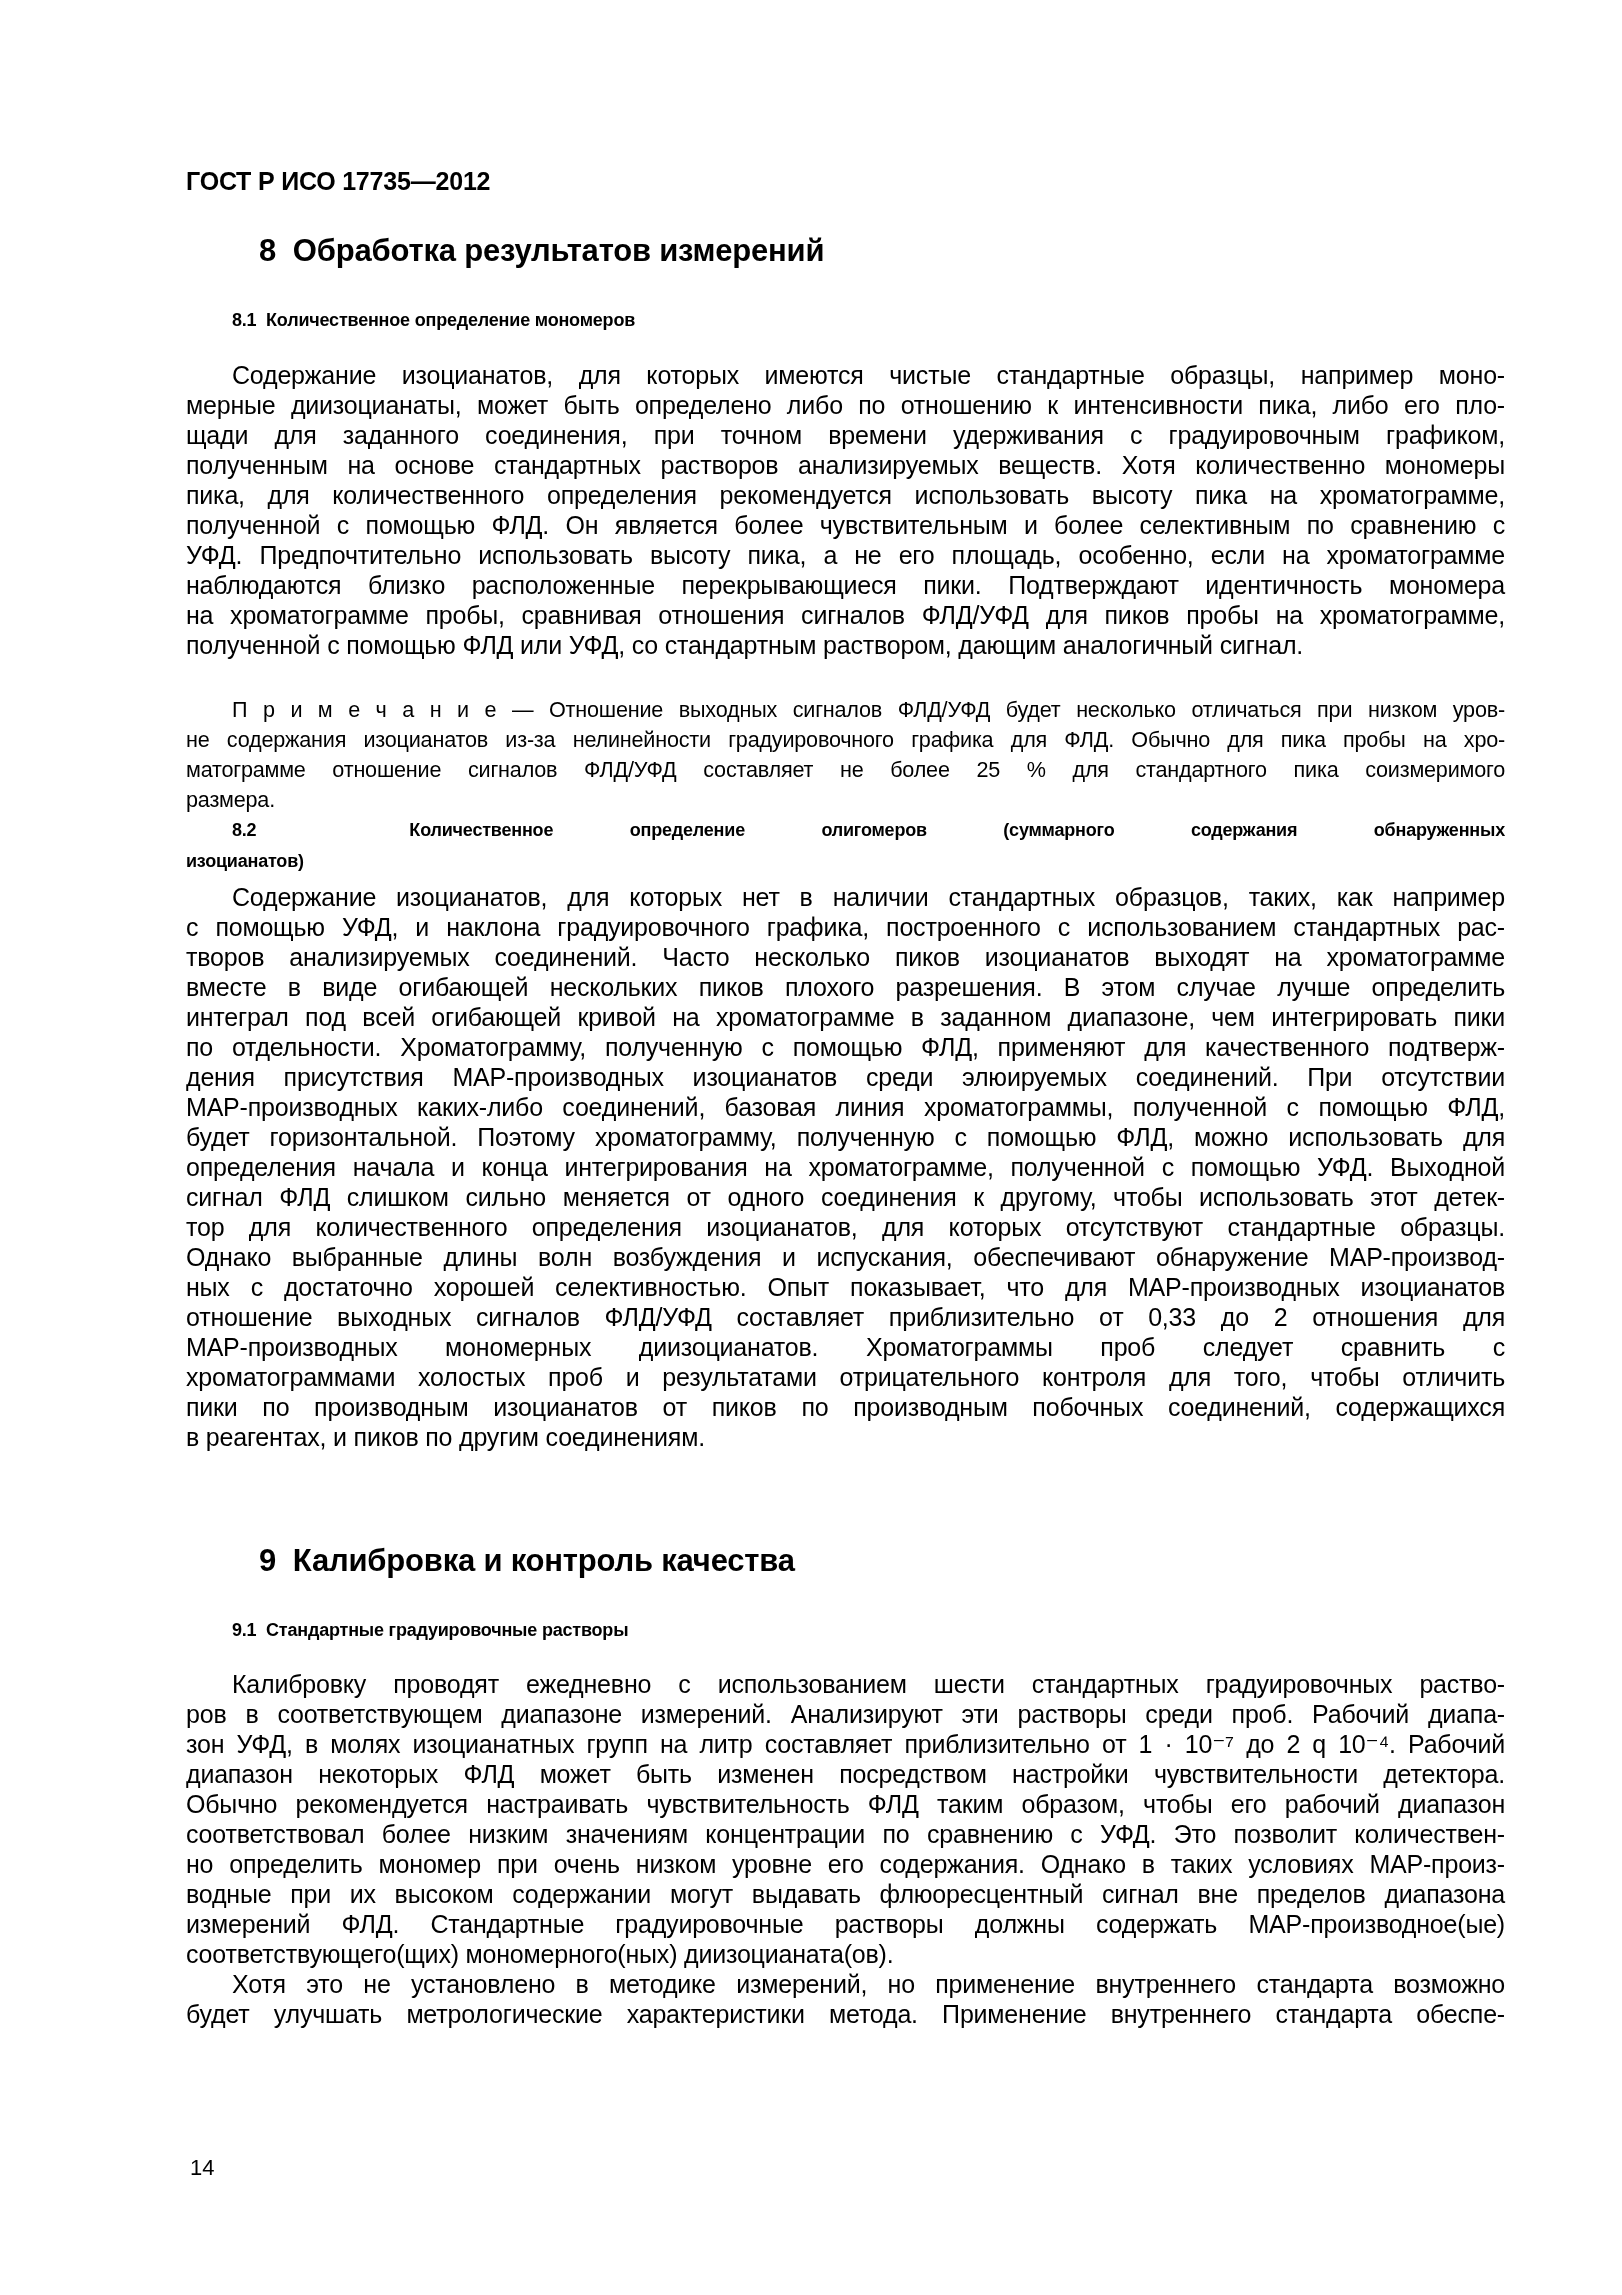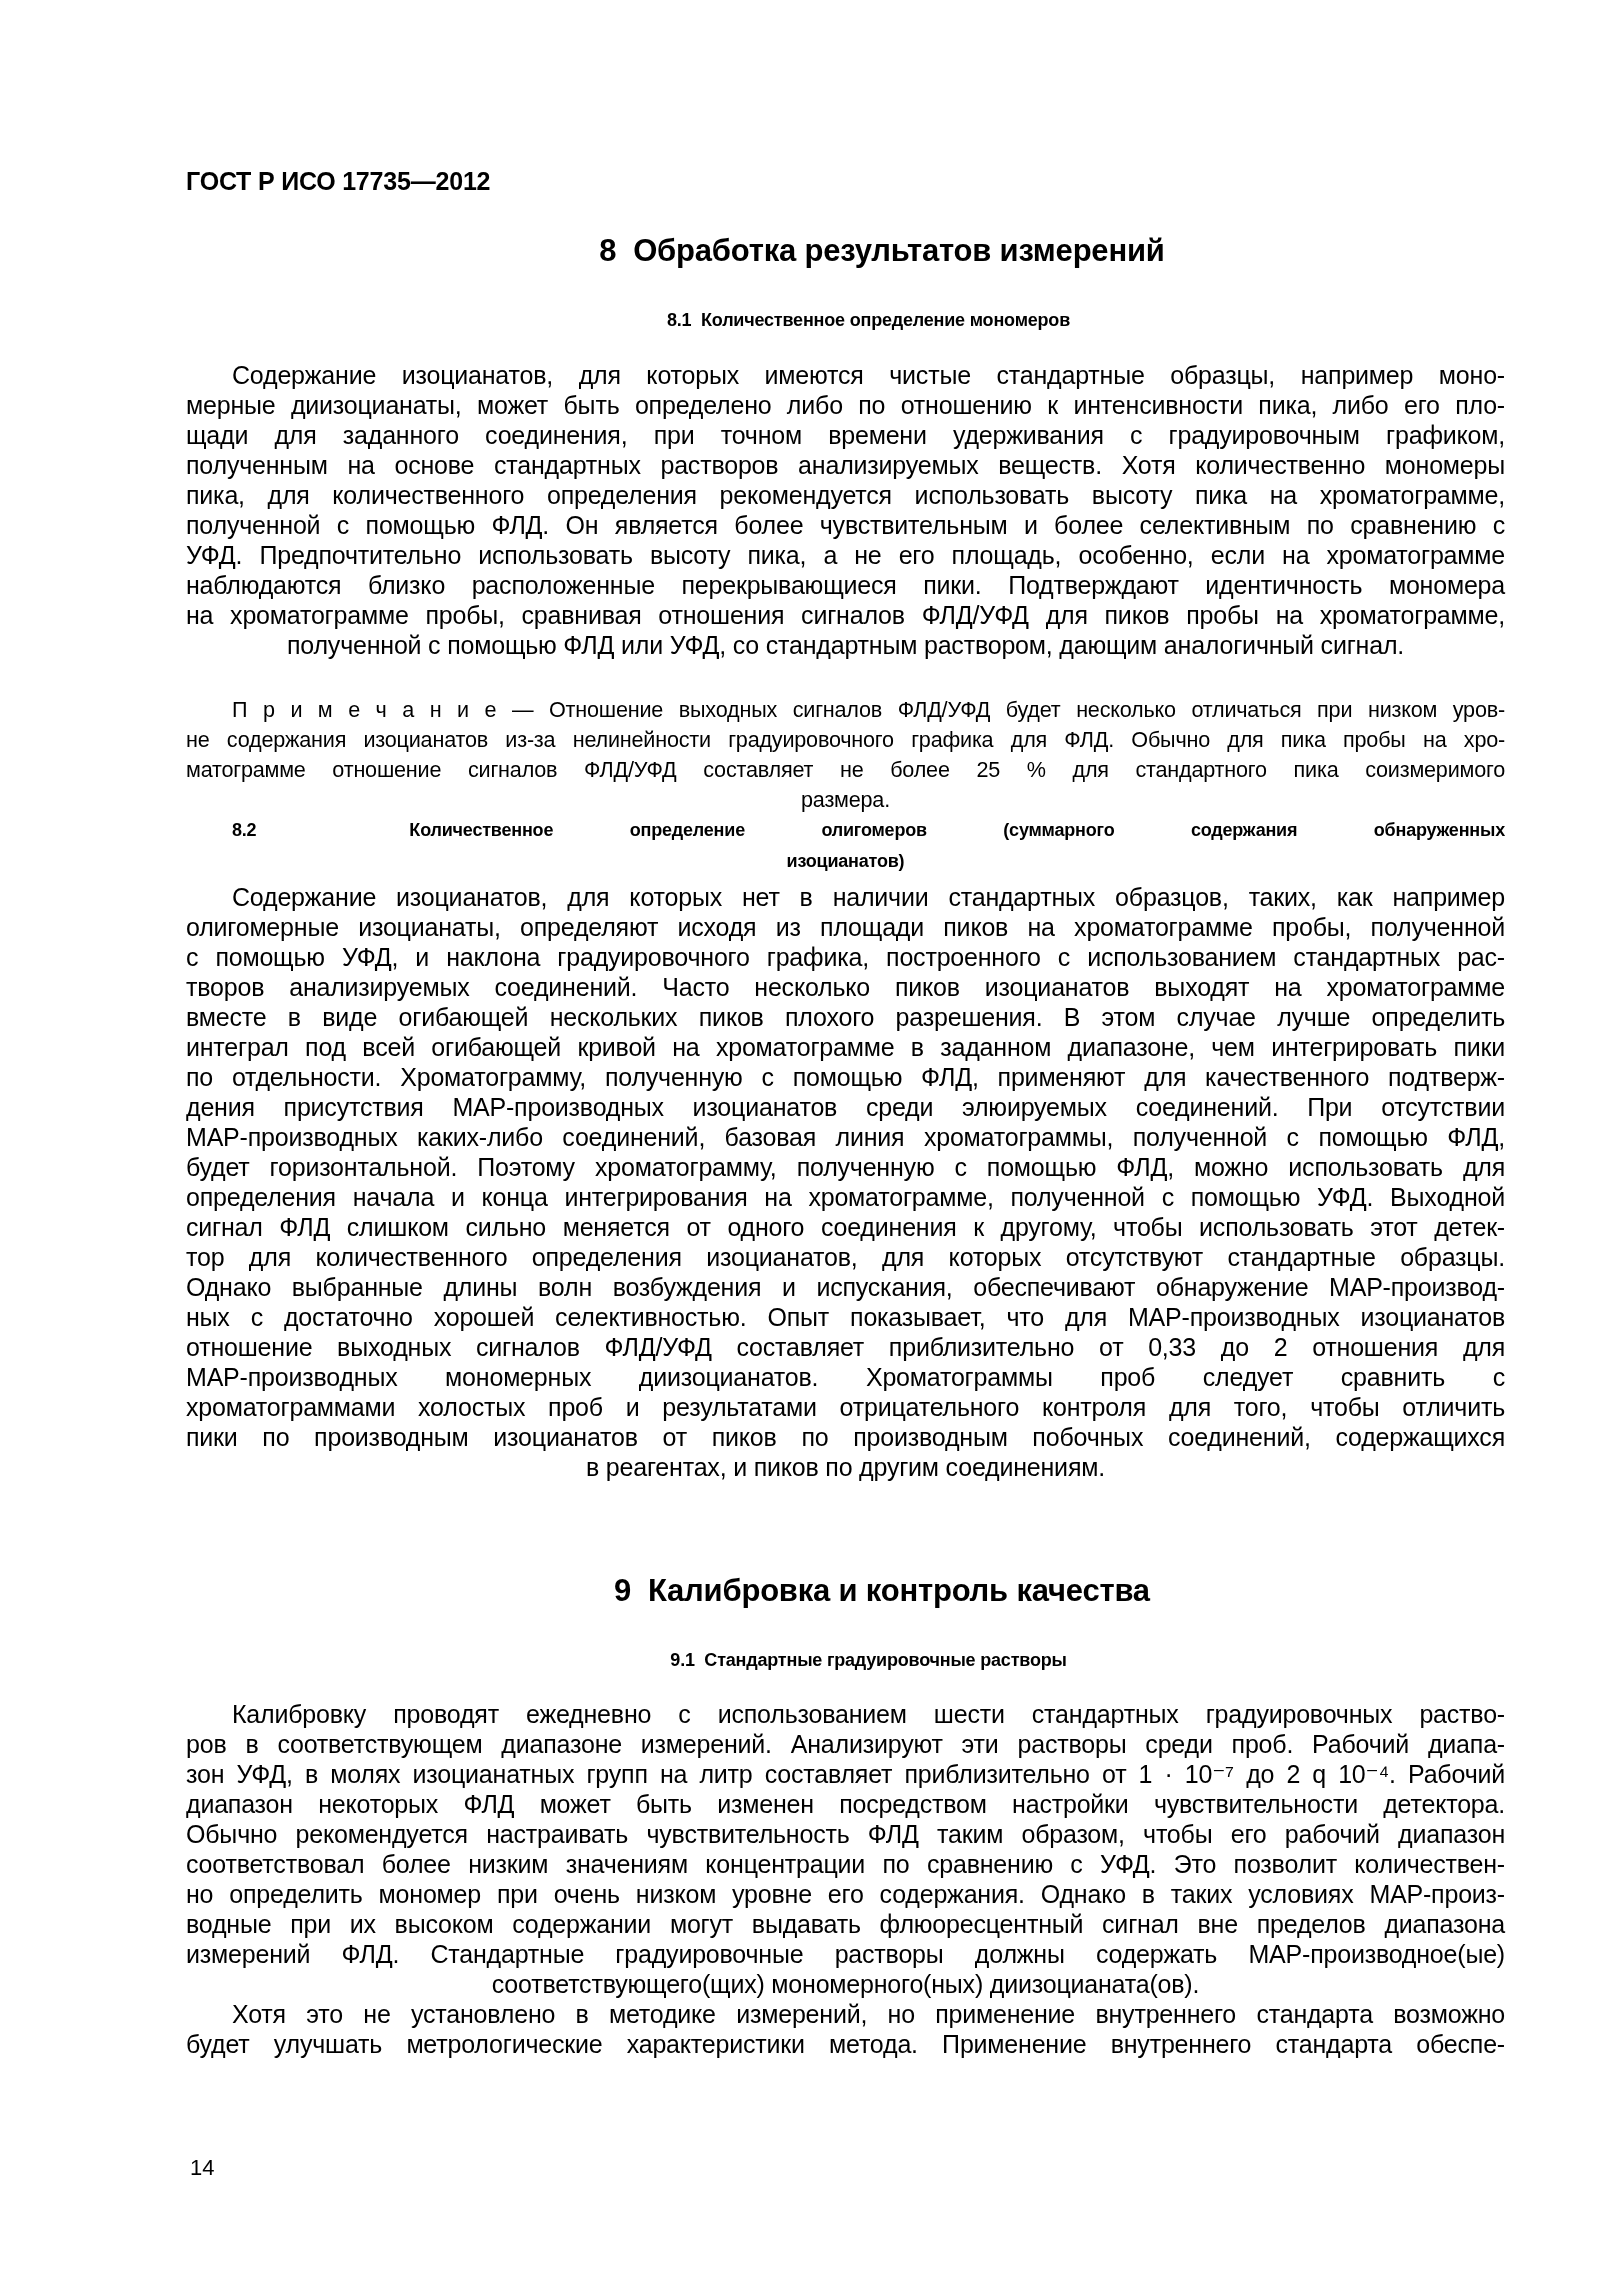--- a/index.html
+++ b/index.html
@@ -55,21 +55,21 @@
   .text-block > :nth-child(6) { margin-bottom: 5.2px; }
   
   .text-block > :nth-child(8) { margin-top: 92px; }
 
   .line {
     text-align: justify;
     text-align-last: justify;
     white-space: normal;
   }
   .line.last {
-    text-align: center;
+    text-align: left;
     text-align-last: auto;
   }
   .line.first { text-indent: 46px; }
   .block-h1 .line.first { text-indent: 73px; }
 
   .page-number {
     position: absolute;
     left: 190px;
     top: 2153px;
     font-size: 22px;
@@ -106,21 +106,20 @@
         <div class="line">не содержания изоцианатов из-за нелинейности градуировочного графика для ФЛД. Обычно для пика пробы на хро-</div>
         <div class="line">матограмме отношение сигналов ФЛД/УФД составляет не более 25 % для стандартного пика соизмеримого</div>
         <div class="line last">размера.</div>
       </div>
       <div class="block block-h2">
         <div class="line first">8.2&nbsp; Количественное определение олигомеров (суммарного содержания обнаруженных</div>
         <div class="line last">изоцианатов)</div>
       </div>
       <div class="block block-p">
         <div class="line first">Содержание изоцианатов, для которых нет в наличии стандартных образцов, таких, как например</div>
-        <div class="line">олигомерные изоцианаты, определяют исходя из площади пиков на хроматограмме пробы, полученной</div>
         <div class="line">с помощью УФД, и наклона градуировочного графика, построенного с использованием стандартных рас-</div>
         <div class="line">творов анализируемых соединений. Часто несколько пиков изоцианатов выходят на хроматограмме</div>
         <div class="line">вместе в виде огибающей нескольких пиков плохого разрешения. В этом случае лучше определить</div>
         <div class="line">интеграл под всей огибающей кривой на хроматограмме в заданном диапазоне, чем интегрировать пики</div>
         <div class="line">по отдельности. Хроматограмму, полученную с помощью ФЛД, применяют для качественного подтверж-</div>
         <div class="line">дения присутствия МАР-производных изоцианатов среди элюируемых соединений. При отсутствии</div>
         <div class="line">МАР-производных каких-либо соединений, базовая линия хроматограммы, полученной с помощью ФЛД,</div>
         <div class="line">будет горизонтальной. Поэтому хроматограмму, полученную с помощью ФЛД, можно использовать для</div>
         <div class="line">определения начала и конца интегрирования на хроматограмме, полученной с помощью УФД. Выходной</div>
         <div class="line">сигнал ФЛД слишком сильно меняется от одного соединения к другому, чтобы использовать этот детек-</div>

